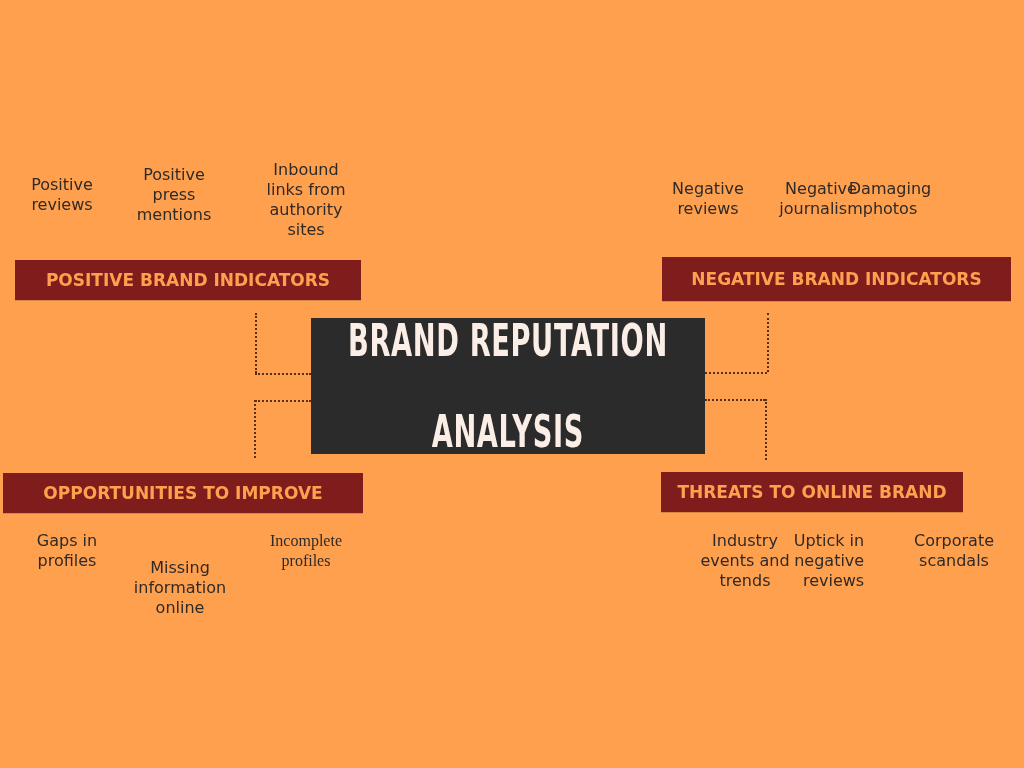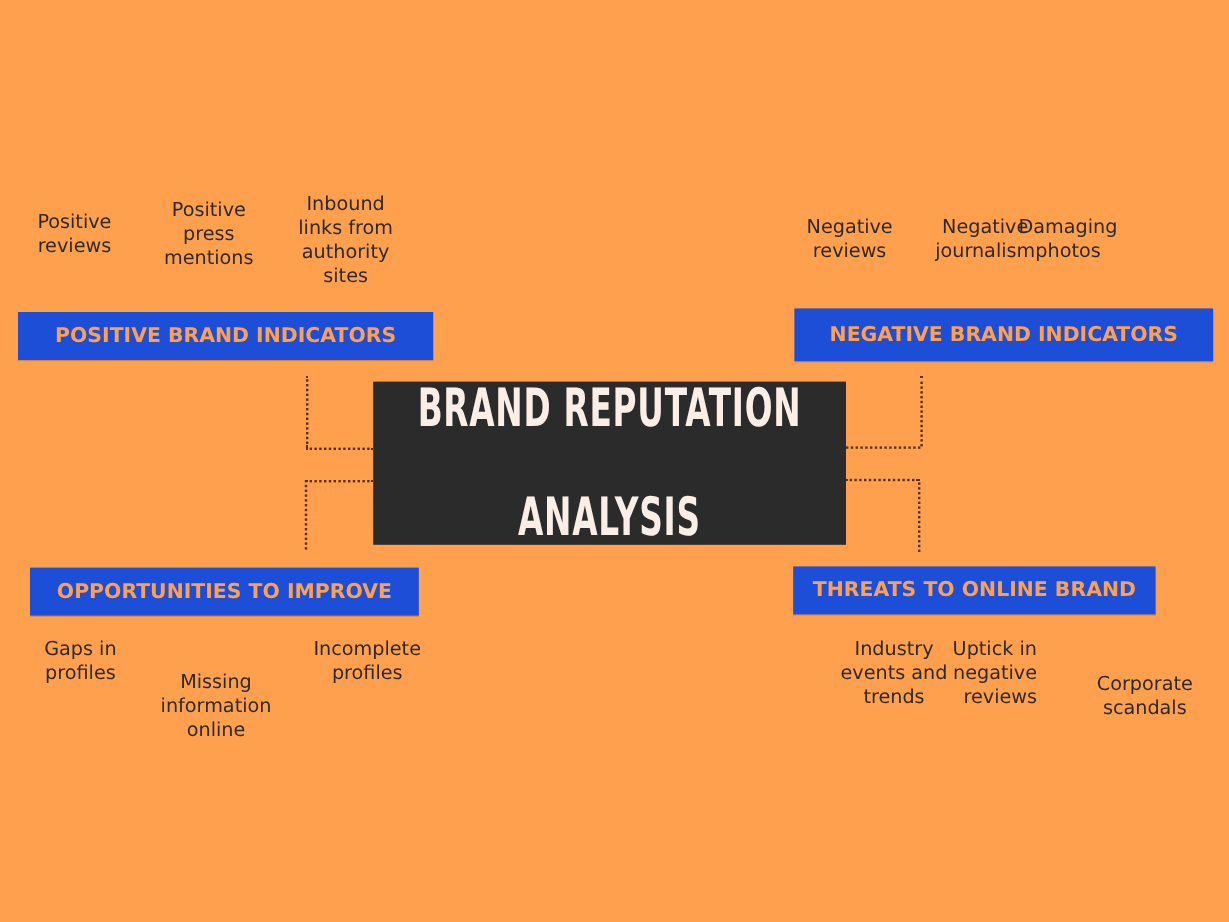--- a/index.html
+++ b/index.html
@@ -12,21 +12,21 @@
       position: absolute;
       text-align: center;
       color: #2e2a27;
       font-size: 16px;
       line-height: 20px;
       white-space: pre-line;
       transform: translateX(-50%);
     }
     .bar {
       position: absolute;
-      background: #1d4ed8;
+      background: #7f1d1d;
       color: #ffa04f;
       font-family: "DejaVu Sans", sans-serif;
       font-weight: bold;
       font-size: 17px;
       display: flex; align-items: center; justify-content: center;
       letter-spacing: 0px;
       box-shadow: 0 1px 0 rgba(0,0,0,0.15);
     }
     .center {
       position: absolute;
@@ -48,21 +48,21 @@
     .dot-h { position: absolute; border-top: 2px dotted #5a2e10; height: 0; }
   </style>
 </head>
 <body>
 
 <div class="item" style="left:62px; top:175px;">Positive
 reviews</div>
 <div class="item" style="left:174px; top:165px;">Positive
 press
 mentions</div>
-<div class="item" style="left:288px; top:160px;">Inbound
+<div class="item" style="left:306px; top:160px;">Inbound
 links from
 authority
 sites</div>
 
 <div class="bar" style="left:15px; top:260px; width:346px; height:40px;">POSITIVE BRAND INDICATORS</div>
 
 <div class="item" style="left:708px; top:179px;">Negative
 reviews</div>
 <div class="item" style="left:821px; top:179px;">Negative
 journalism</div>
@@ -79,32 +79,32 @@
 <div class="dot-v" style="left:255px; top:313px; height:60px;"></div>
 <div class="dot-h" style="left:255px; top:373px; width:56px;"></div>
 <div class="dot-h" style="left:255px; top:400px; width:56px;"></div>
 <div class="dot-v" style="left:254px; top:400px; height:58px;"></div>
 
 <div class="dot-h" style="left:705px; top:372px; width:62px;"></div>
 <div class="dot-v" style="left:767px; top:313px; height:59px;"></div>
 <div class="dot-h" style="left:705px; top:399px; width:60px;"></div>
 <div class="dot-v" style="left:765px; top:399px; height:61px;"></div>
 
-<div class="bar" style="left:25px; top:473px; width:324px; height:40px;">OPPORTUNITIES TO IMPROVE</div>
+<div class="bar" style="left:3px; top:473px; width:360px; height:40px;">OPPORTUNITIES TO IMPROVE</div>
 
 <div class="item" style="left:67px; top:531px;">Gaps in
 profiles</div>
 <div class="item" style="left:180px; top:558px;">Missing
 information
 online</div>
-<div class="item" style="left:306px; top:531px;">Incomplete
+<div class="item" style="left:306px; top:531px;font-family:Liberation Serif, serif;">Incomplete
 profiles</div>
 
 <div class="bar" style="left:661px; top:472px; width:302px; height:40px;">THREATS TO ONLINE BRAND</div>
 
 <div class="item" style="left:715px; top:531px;margin-left:30px;">Industry
 events and
 trends</div>
 <div class="item" style="left:829px; top:531px;text-align:right;">Uptick in
 negative
 reviews</div>
-<div class="item" style="left:954px; top:560px;">Corporate
+<div class="item" style="left:954px; top:531px;">Corporate
 scandals</div>
 
 </body></html>

